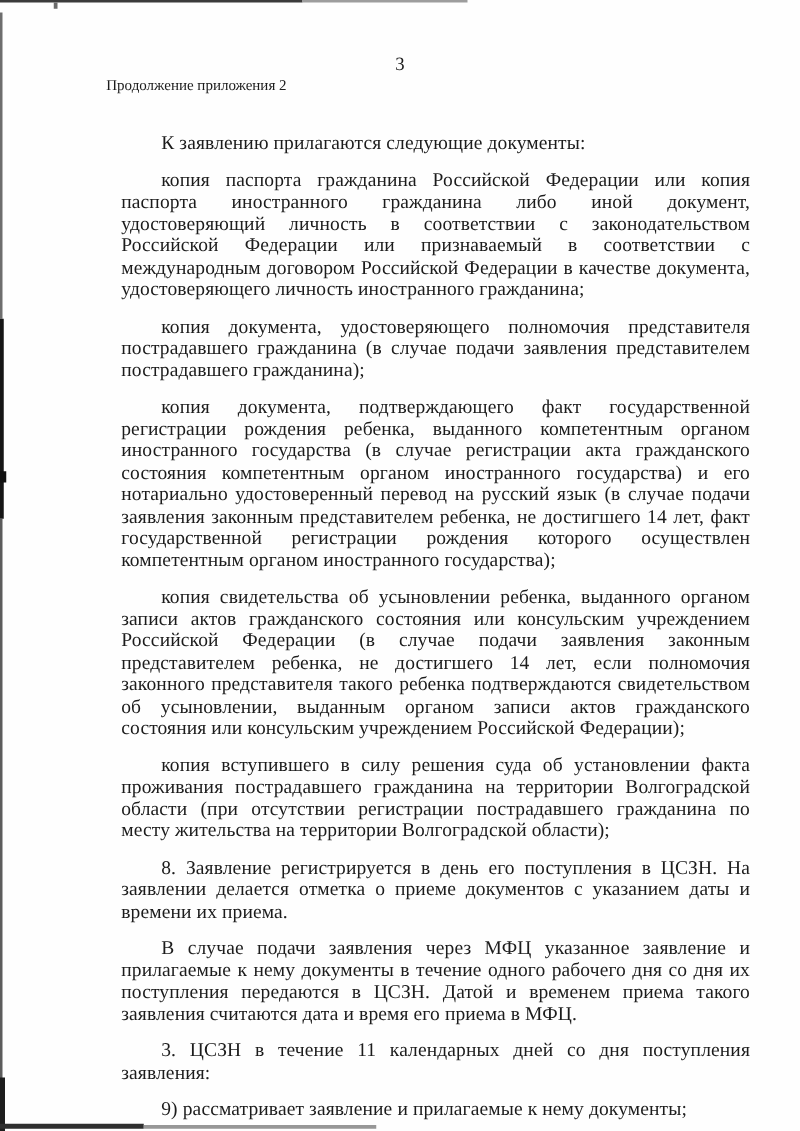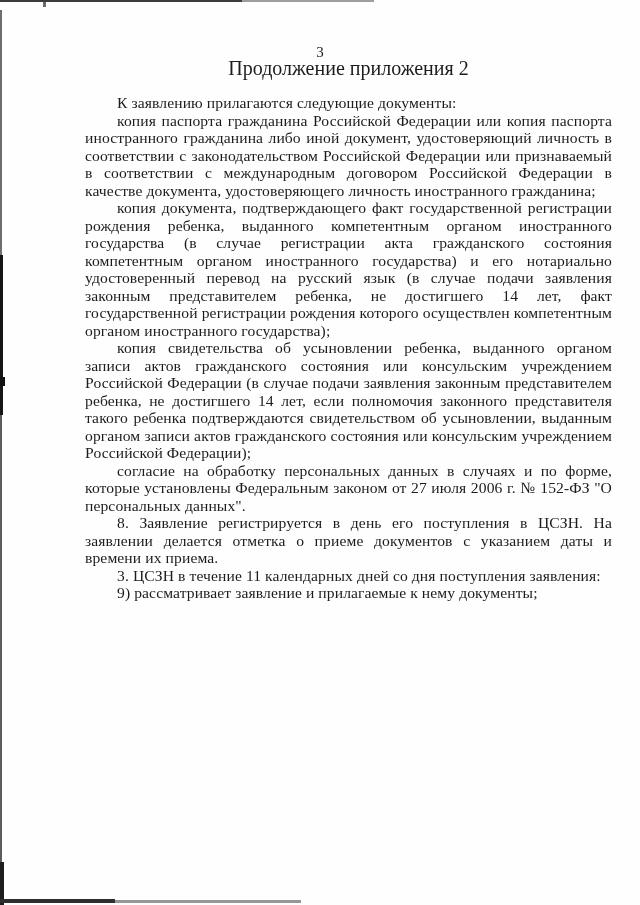--- a/index.html
+++ b/index.html
@@ -30,36 +30,36 @@
     width: 640px;
     text-align: center;
     font-size: 15px;
     line-height: 16px;
   }
   .header-right {
     position: absolute;
     top: 60px;
     left: 85px;
     width: 527px;
-    text-align: center;
-    font-size: 20px;
+    text-align: left;
+    font-size: 12px;
     line-height: 16px;
   }
   .doc-body {
     position: absolute;
     top: 94px;
     left: 85px;
     width: 527px;
     font-size: 15.6px;
     line-height: 17.5px;
     text-align: justify;
     letter-spacing: 0.1px;
   }
   .doc-body p {
-    margin: 0;
+    margin: 12px;
     padding: 0;
     text-indent: 32px;
   }
   
   .art { position: absolute; pointer-events: none; }
   .art-top-dark   { top: 0; left: 0;   width: 242px; height: 2px; background: #3b3b3b; }
   .art-top-gray   { top: 0; left: 242px; width: 132px; height: 2px; background: #9d9d9d; }
   .art-top-tick   { top: 2px; left: 43px; width: 3px; height: 5px; background: #6b6b6b; }
   .art-left-1     { top: 10px;  left: 0; width: 2px; height: 245px; background: #6e6e6e; }
   .art-left-2     { top: 255px; left: 0; width: 3px; height: 160px; background: #161616; }
@@ -74,24 +74,26 @@
 
 <div class="scan-page">
 
   <div class="page-number">3</div>
 
   <div class="header-right">Продолжение приложения 2</div>
 
   <div class="doc-body">
     <p>К заявлению прилагаются следующие документы:</p>
     <p>копия паспорта гражданина Российской Федерации или копия паспорта иностранного гражданина либо иной документ, удостоверяющий личность в соответствии с законодательством Российской Федерации или признаваемый в соответствии с международным договором Российской Федерации в качестве документа, удостоверяющего личность иностранного гражданина;</p>
+    <p>копия документа, удостоверяющего полномочия представителя пострадавшего гражданина (в случае подачи заявления представителем пострадавшего гражданина);</p>
     <p>копия документа, подтверждающего факт государственной регистрации рождения ребенка, выданного компетентным органом иностранного государства (в случае регистрации акта гражданского состояния компетентным органом иностранного государства) и его нотариально удостоверенный перевод на русский язык (в случае подачи заявления законным представителем ребенка, не достигшего 14 лет, факт государственной регистрации рождения которого осуществлен компетентным органом иностранного государства);</p>
     <p>копия свидетельства об усыновлении ребенка, выданного органом записи актов гражданского состояния или консульским учреждением Российской Федерации (в случае подачи заявления законным представителем ребенка, не достигшего 14 лет, если полномочия законного представителя такого ребенка подтверждаются свидетельством об усыновлении, выданным органом записи актов гражданского состояния или консульским учреждением Российской Федерации);</p>
-    <p>согласие на обработку персональных данных в случаях и по форме, которые установлены Федеральным законом от 27 июля 2006 г. № 152-ФЗ "О персональных данных".</p>
+    <p>копия вступившего в силу решения суда об установлении факта проживания пострадавшего гражданина на территории Волгоградской области (при отсутствии регистрации пострадавшего гражданина по месту жительства на территории Волгоградской области);</p>
     <p>8. Заявление регистрируется в день его поступления в ЦСЗН. На заявлении делается отметка о приеме документов с указанием даты и времени их приема.</p>
+    <p>В случае подачи заявления через МФЦ указанное заявление и прилагаемые к нему документы в течение одного рабочего дня со дня их поступления передаются в ЦСЗН. Датой и временем приема такого заявления считаются дата и время его приема в МФЦ.</p>
     <p>3. ЦСЗН в течение 11 календарных дней со дня поступления заявления:</p>
     <p>9) рассматривает заявление и прилагаемые к нему документы;</p>
   </div>
 
   <div class="art art-top-dark"></div>
   <div class="art art-top-gray"></div>
   <div class="art art-top-tick"></div>
   <div class="art art-left-1"></div>
   <div class="art art-left-2"></div>
   <div class="art art-left-notch"></div>

